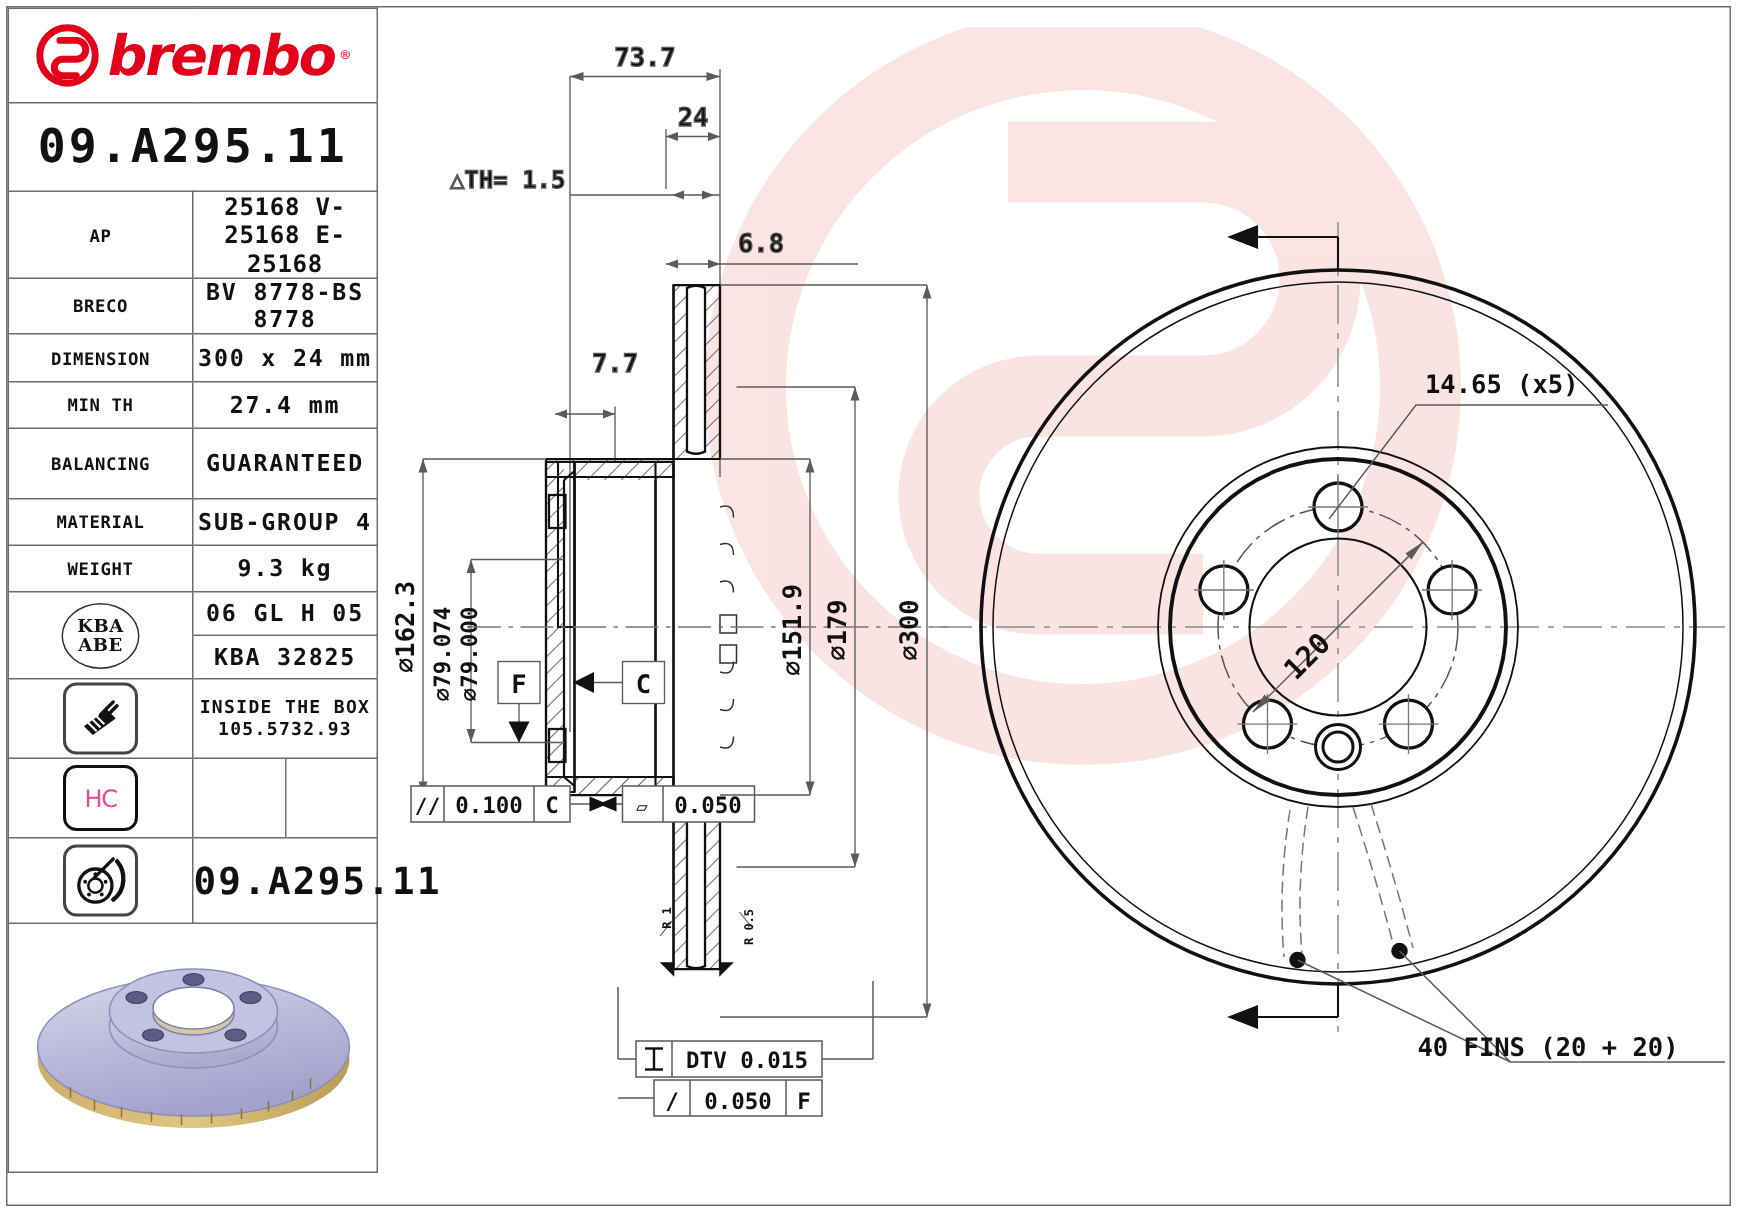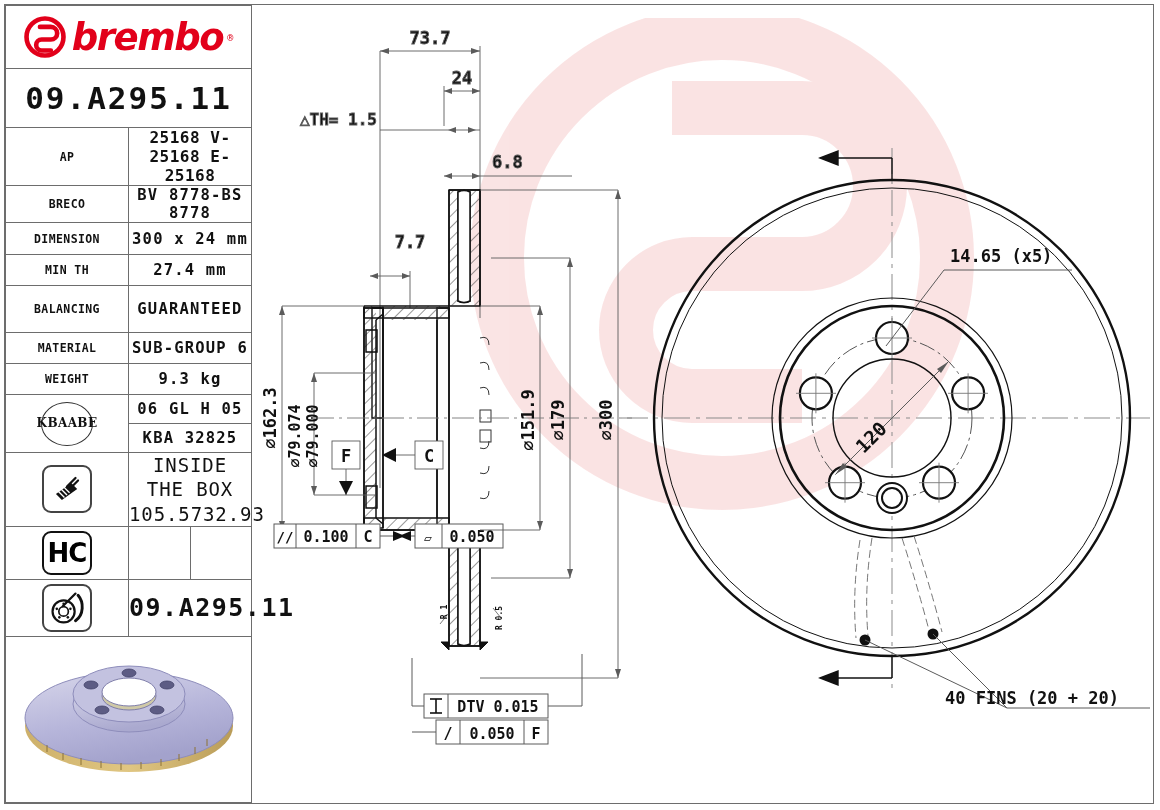--- a/index.html
+++ b/index.html
@@ -22,31 +22,31 @@
   .val-small{font-size:16px;letter-spacing:.5px;font-weight:700;}
 
   
   .brembo{display:flex;align-items:center;justify-content:center;gap:6px;height:100%;}
   .brembo-word{font-family:"DejaVu Sans","Liberation Sans",sans-serif;font-weight:700;font-style:italic;
       font-size:37px;color:#e2001a;letter-spacing:-1.5px;}
   .brembo-reg{font-size:10px;color:#e2001a;vertical-align:bottom;margin-left:-2px;}
 
   
   .kba-badge{width:54px;height:46px;margin:0 auto;display:flex;align-items:center;justify-content:center;}
-  .kba-in{width:50px;height:42px;border:1.6px solid #333;border-radius:50%;display:flex;flex-direction:row;
+  .kba-in{width:50px;height:42px;border:1.6px solid #333;border-radius:50%;display:flex;flex-direction:column;
       align-items:center;justify-content:center;line-height:1.02;}
   .kba-in span{font-family:"DejaVu Serif","Liberation Serif",serif;font-weight:700;font-size:12px;color:#111;}
 
   .icon-box{width:46px;height:44px;margin:0 auto;border:2px solid #444;border-radius:9px;
       display:flex;align-items:center;justify-content:center;background:#fff;}
   .hc-box{width:46px;height:40px;margin:0 auto;border:2.4px solid #111;border-radius:9px;
       display:flex;align-items:center;justify-content:center;font-family:"DejaVu Sans","Liberation Sans",sans-serif;
-      font-weight:700;font-size:26px;color:#000000;letter-spacing:-1px;}
-
-  .two-line{font-size:19px;letter-spacing:.9px;font-weight:400;line-height:1.28;}
+      font-weight:400;font-size:16px;color:#ec4899;letter-spacing:-1px;}
+
+  .two-line{font-size:12px;letter-spacing:.9px;font-weight:700;line-height:1.28;}
 
   
   .photo-cell{height:165px;}
   .photo-wrap{position:relative;width:100%;height:158px;}
 
   
   .draw{position:absolute;left:252px;top:18px;width:898px;height:799px;}
   .draw svg{display:block;}
 
   
@@ -95,21 +95,21 @@
     <tr style="height:31px">
       <td class="lbl">MIN TH</td>
       <td class="val">27.4 mm</td>
     </tr>
     <tr style="height:47px">
       <td class="lbl">BALANCING</td>
       <td class="val">GUARANTEED</td>
     </tr>
     <tr style="height:31px">
       <td class="lbl">MATERIAL</td>
-      <td class="val">SUB-GROUP 6</td>
+      <td class="val">SUB-GROUP 4</td>
     </tr>
     <tr style="height:31px">
       <td class="lbl">WEIGHT</td>
       <td class="val">9.3 kg</td>
     </tr>
 
     <tr>
       <td rowspan="2" class="lbl">
         <div class="kba-badge">
           <div class="kba-in">

